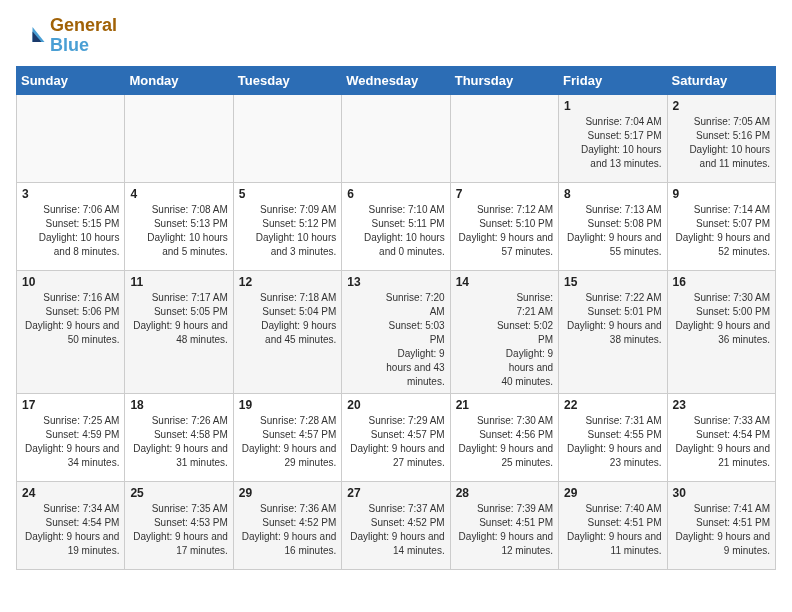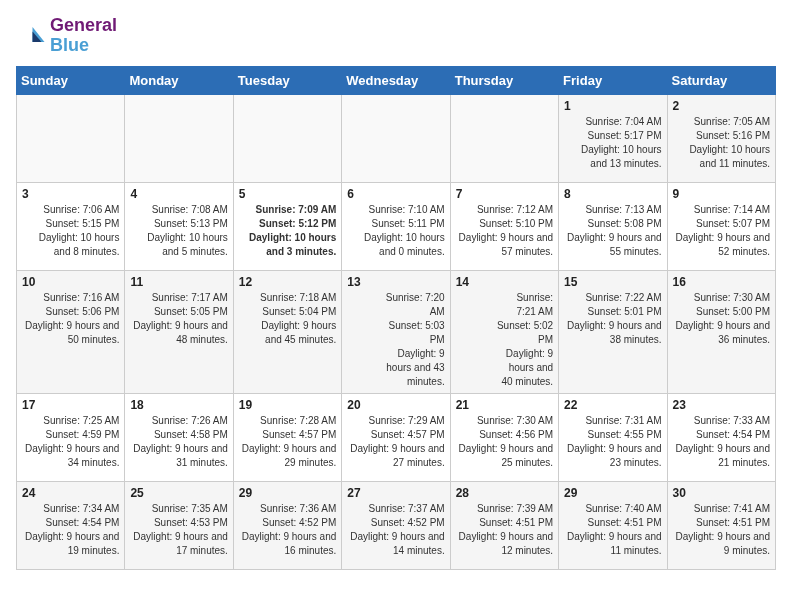--- a/index.html
+++ b/index.html
@@ -85,21 +85,21 @@
 </head>
 <body>
 
 <div class="header">
   <div class="logo">
     <svg class="logo-icon" viewBox="0 0 40 40">
       <polygon points="22,8 38,28 22,28" fill="#4a9fd4"></polygon>
       <polygon points="22,14 34,28 22,28" fill="#1a3a6b"></polygon>
     </svg>
     <div>
-      <div style="font-size:18px;font-weight:bold;color:#701a75;line-height:1.1;">General</div>
+      <div style="font-size:18px;font-weight:bold;color:#a16207;line-height:1.1;">General</div>
       <div style="font-size:18px;font-weight:bold;color:#4a9fd4;line-height:1.1;">Blue</div>
     </div>
   </div>
   <div class="title-block">
     <div class="month-title"></div>
     <div class="subtitle"></div>
   </div>
 </div>
 
 <table>
@@ -142,21 +142,21 @@
 Daylight: 10 hours and 8 minutes.</div>
         </td>
         <td>
           <span class="day-num">4</span>
           <div class="day-info" style="white-space: pre-line;">Sunrise: 7:08 AM
 Sunset: 5:13 PM
 Daylight: 10 hours and 5 minutes.</div>
         </td>
         <td>
           <span class="day-num">5</span>
-          <div class="day-info" style="white-space: pre-line; font-weight: bold;">Sunrise: 7:09 AM
+          <div class="day-info" style="white-space: pre-line;">Sunrise: 7:09 AM
 Sunset: 5:12 PM
 Daylight: 10 hours and 3 minutes.</div>
         </td>
         <td>
           <span class="day-num">6</span>
           <div class="day-info" style="white-space: pre-line;">Sunrise: 7:10 AM
 Sunset: 5:11 PM
 Daylight: 10 hours and 0 minutes.</div>
         </td>
         <td>

